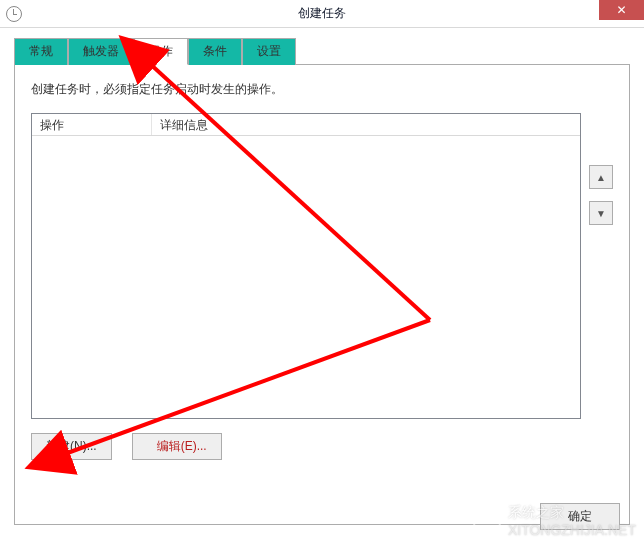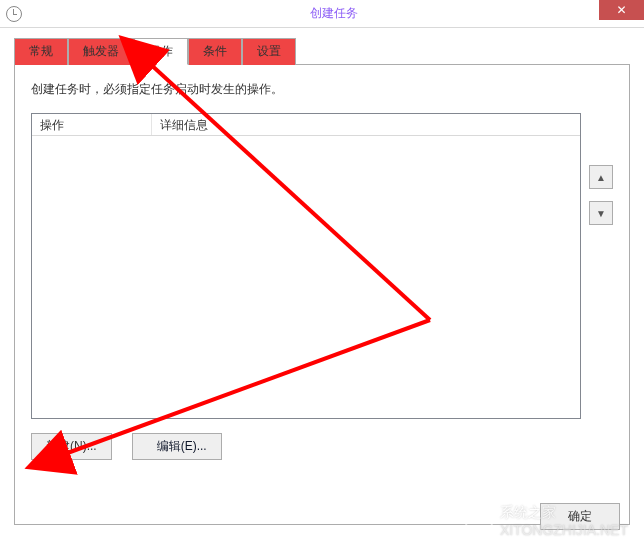--- a/index.html
+++ b/index.html
@@ -39,22 +39,21 @@
       position: absolute;
       width: 4px; height: 1px;
       background: #888;
       left: 6px; top: 7px;
     }
     .title-text {
       position: absolute;
       left: 50%;
       transform: translateX(-50%);
       font-size: 12px;
-      color: #8b5cf6;
-      margin-left: 12px;
+      color: #0f172a;
     }
     .close-btn {
       position: absolute;
       right: 0; top: 0;
       width: 45px; height: 20px;
       background: #c75050;
       color: #fff;
       display: flex;
       align-items: center;
       justify-content: center;
@@ -81,21 +80,21 @@
       font-size: 12px;
       color: #333;
       position: relative;
     }
     .tab.active {
       background: #fff;
       border-bottom: 1px solid #fff;
       z-index: 2;
     }
     .tab:not(.active) {
-      background: #ef4444;
+      background: #14b8a6;
     }
     .tab-panel {
       border: 1px solid #acacac;
       border-top: none;
       padding: 16px;
       height: 460px;
       position: relative;
     }
     .description {
       font-size: 12px;
@@ -156,39 +155,39 @@
       min-width: 80px;
       padding: 4px 14px;
       border: 1px solid #acacac;
       background: #efefef;
       font-size: 12px;
       color: #333;
       cursor: pointer;
       text-align: center;
     }
     .btn:disabled, .btn.disabled {
-      color: #0f172a;
+      color: #b91c1c;
       padding-left: 24px;
     }
     .footer {
       position: absolute;
       right: 24px;
       bottom: 14px;
       display: flex;
     }
     .footer .btn { min-width: 80px; }
     .arrow-svg {
       position: absolute;
       top: 0; left: 0;
       pointer-events: none;
       z-index: 10;
     }
     .watermark {
       position: absolute;
-      right: 16px; bottom: 6px;
+      right: 8px; bottom: 6px;
       display: flex;
       align-items: center;
       gap: 4px;
       opacity: 0.55;
       color: #fff;
       font-size: 14px;
       pointer-events: none;
       text-shadow: 0 0 2px #888;
     }
     .watermark-icon {

